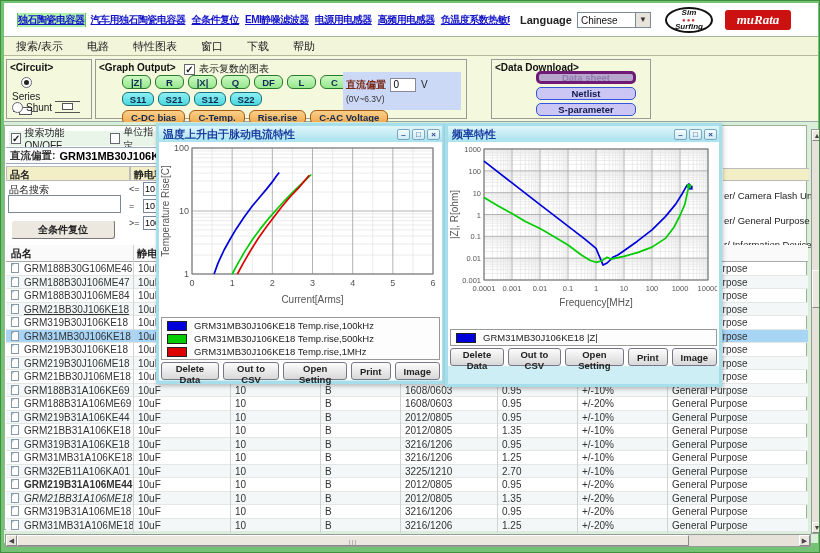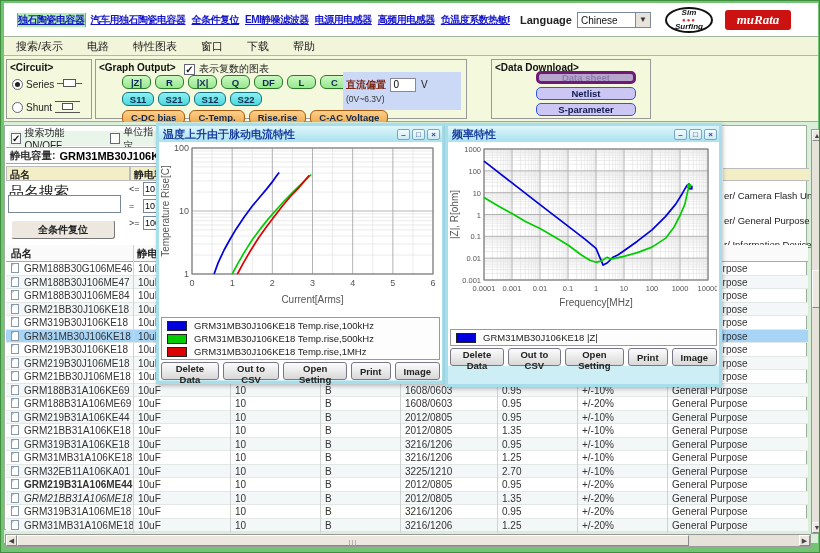--- a/index.html
+++ b/index.html
@@ -70,21 +70,21 @@
   .whitepanel { position:absolute; left:0px; top:3px; width:803px; height:405px; background:#fff; border:1px solid #9ab09a; }
   .chkrow { position:absolute; left:4px; top:5px; display:flex; gap:14px; align-items:center; background:#eaf5ea;
             width:150px; height:15px; padding-left:2px; }
   .chkitem { display:flex; gap:3px; align-items:center; }
   .selbar { position:absolute; left:1px; top:21px; width:442px; height:17px; background:#fdfdfd;
             border-top:1px solid #9ab; border-bottom:1px solid #9ab; display:flex; align-items:center; gap:4px; padding-left:4px; }
   .selbar .cap { font-size:10.5px; font-weight:bold; color:#333; }
   .selbar .val { font-size:11px; font-weight:bold; color:#000; }
   .fhead { position:absolute; top:40px; height:15px; background:#f2eec6; border:1px solid #bbb;
            font-size:10px; font-weight:bold; color:#222; padding:1px 3px; }
-  .nslabel { position:absolute; left:4px; top:57px; font-size:15px; color:#222; }
+  .nslabel { position:absolute; left:4px; top:57px; font-size:10px; color:#222; }
   .nsinput { position:absolute; left:3px; top:69px; width:113px; height:18px; border:1px solid #789; font-size:10px; padding:2px; }
   .resetbtn { position:absolute; left:6px; top:94px; width:104px; height:19px; background:#ece8e0;
               border:1px solid #777; border-top-color:#fff; border-left-color:#fff; border-radius:3px;
               font-size:10px; font-weight:bold; color:#222; }
   .capfilters { position:absolute; left:124px; top:56px; }
   .capf { display:flex; align-items:center; gap:2px; margin-bottom:3px; }
   .capf .op { font-size:9px; color:#333; width:12px; }
   .capf input { width:30px; height:14px; border:1px solid #789; font-size:9px; padding:1px; }
   
   .catstrip { position:absolute; left:718px; top:42px; width:86px; height:13px; background:#f2eec6;
@@ -162,21 +162,21 @@
       <span>电路</span>
       <span>特性图表</span>
       <span>窗口</span>
       <span>下载</span>
       <span>帮助</span>
     </div>
 
   <div class="panelsrow">
     <div class="panel" id="circuit-panel">
       <span class="panel-title">&lt;Circuit&gt;</span>
-      <div class="radio-row" style="top:17px;">
+      <div class="radio-row" style="top:17px;flex-direction:column;">
         <span class="radio sel"></span>
         <span class="radio-label">Series</span>
         <span class="cicon">
           <span class="wire" style="left:0;top:6px;width:6px;height:1px;"></span>
           <span class="box" style="left:6px;top:2px;width:13px;height:8px;"></span>
           <span class="wire" style="left:19px;top:6px;width:6px;height:1px;"></span>
         </span>
       </div>
       <div class="radio-row" style="top:40px;">
         <span class="radio"></span>
@@ -240,21 +240,21 @@
         <span class="chkitem">
           <span class="checkbox">✓</span>
           <span class="chk-label">搜索功能 ON/OFF</span>
         </span>
         <span class="chkitem">
           <span class="checkbox"></span>
           <span class="chk-label">单位指定</span>
         </span>
       </div>
       <div class="selbar">
-        <span class="cap">静电容量:</span>
+        <span class="cap">直流偏置:</span>
         <span class="val">GRM31MB30J106KE18</span>
       </div>
       <div class="fhead" style="left:1px;width:124px;">品名</div>
       <div class="fhead" style="left:125px;width:90px;">静电容量</div>
       <div class="nslabel">品名搜索</div>
       <input class="nsinput" value="" style="">
       <button class="resetbtn">全条件复位</button>
       <div class="capfilters" id="cap-filters">
           <div class="capf">
             <span class="op">&lt;=</span>
@@ -316,21 +316,21 @@
             <span style="left: 132px;">10uF</span>
             <span style="left: 229px;"></span>
             <span style="left: 319px;"></span>
             <span style="left: 399px;"></span>
             <span style="left: 496px;"></span>
             <span style="left: 576px;"></span>
             <span style="left: 666px;">General Purpose</span>
           </div>
           <div class="trow alt">
             <span class="docicon"></span>
-            <span style="left: 18px;">GRM21BB30J106KE18</span>
+            <span style="left: 18px; text-decoration: underline;">GRM21BB30J106KE18</span>
             <span style="left: 132px;">10uF</span>
             <span style="left: 229px;"></span>
             <span style="left: 319px;"></span>
             <span style="left: 399px;"></span>
             <span style="left: 496px;"></span>
             <span style="left: 576px;"></span>
             <span style="left: 666px;">General Purpose</span>
           </div>
           <div class="trow">
             <span class="docicon"></span>

